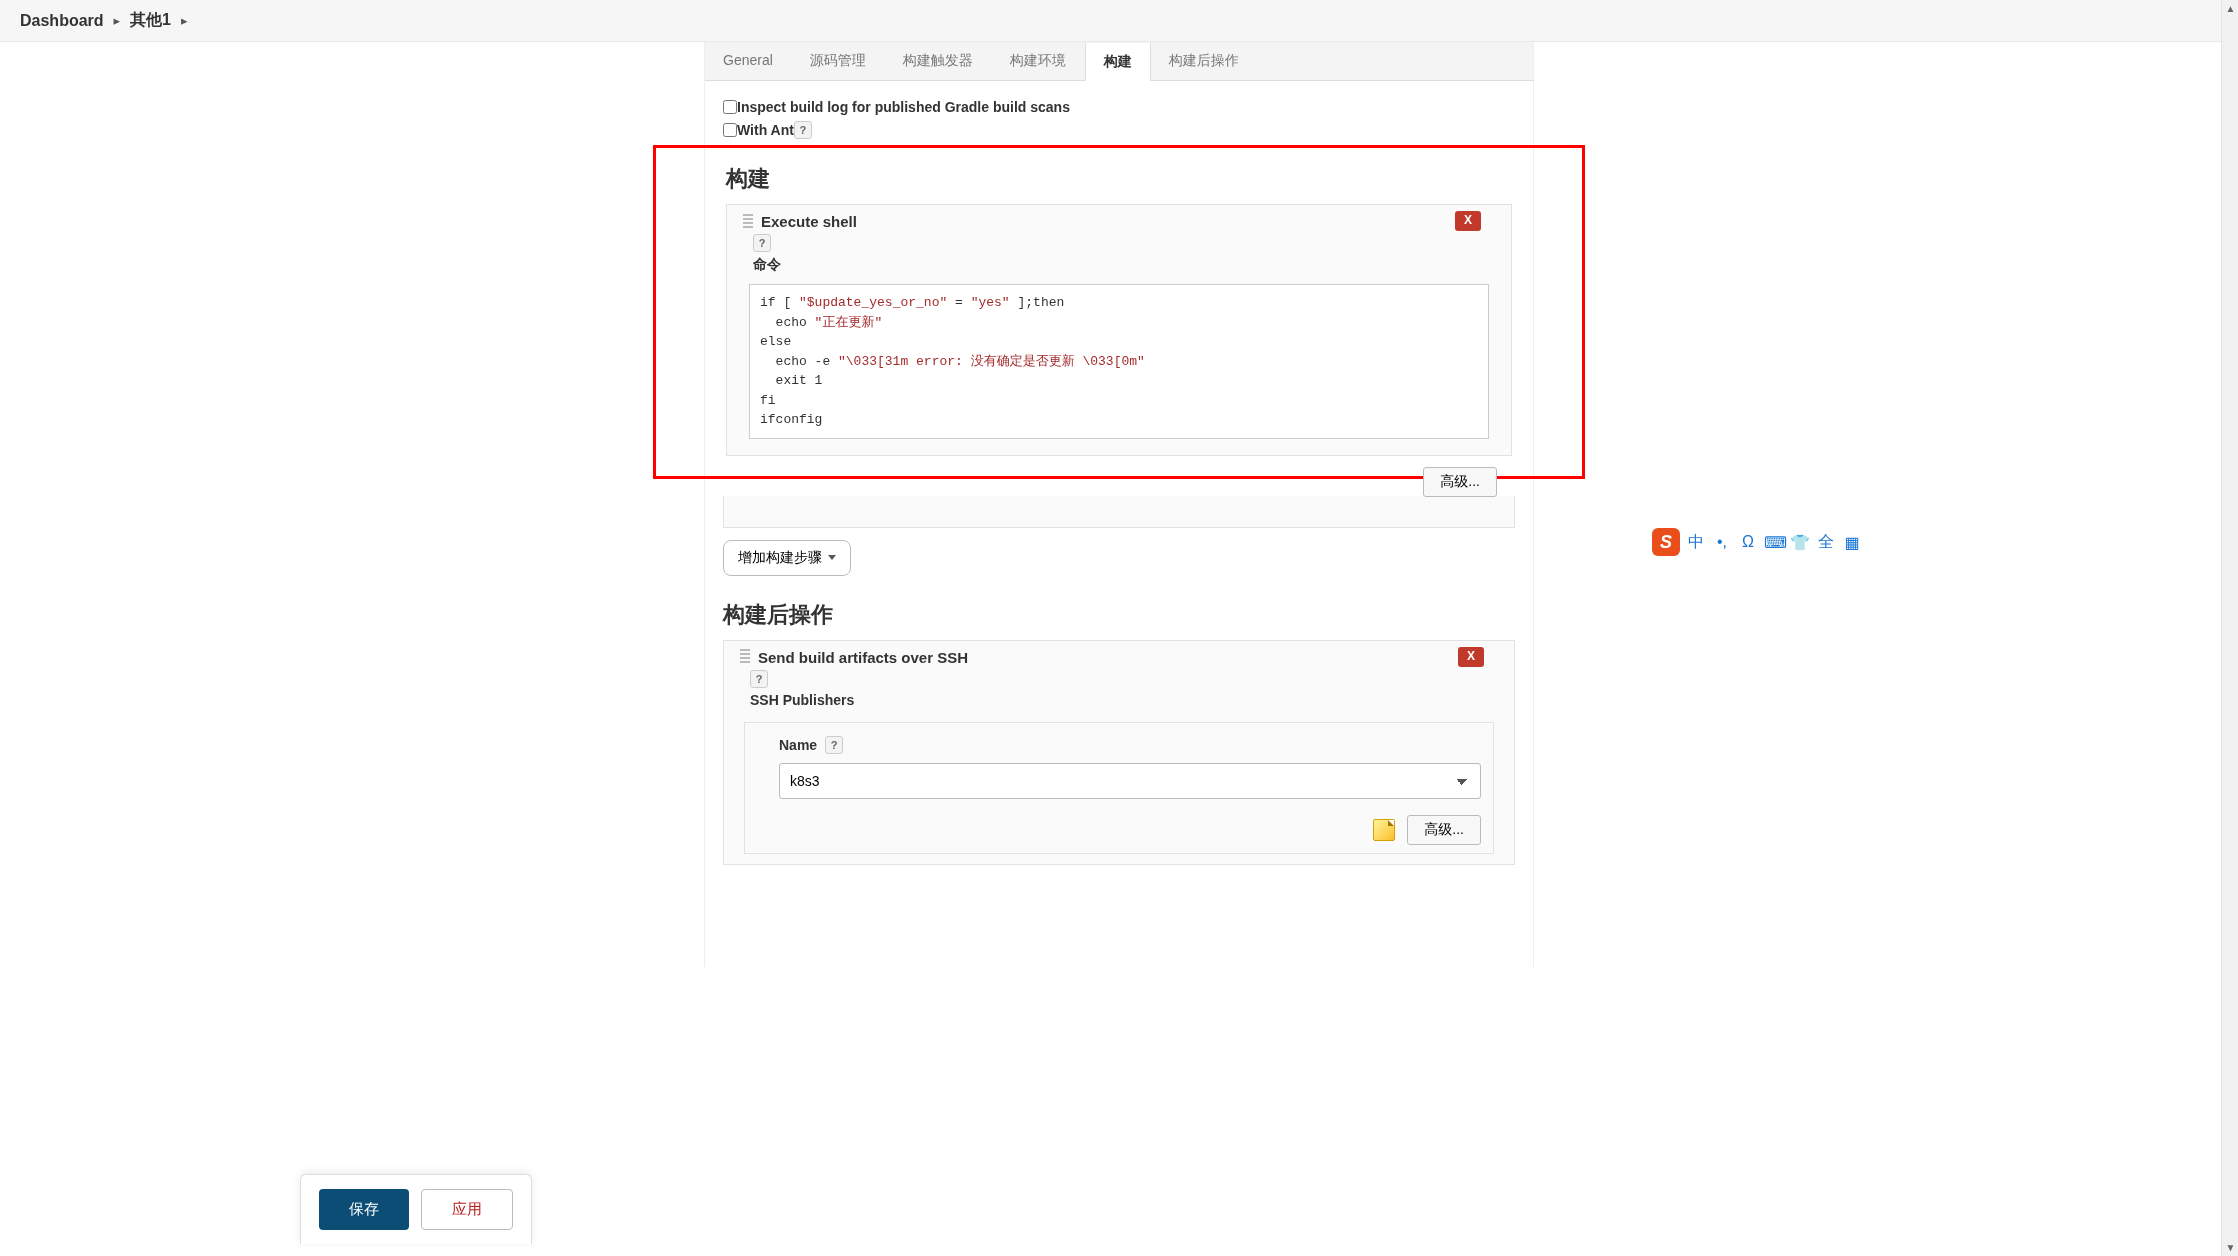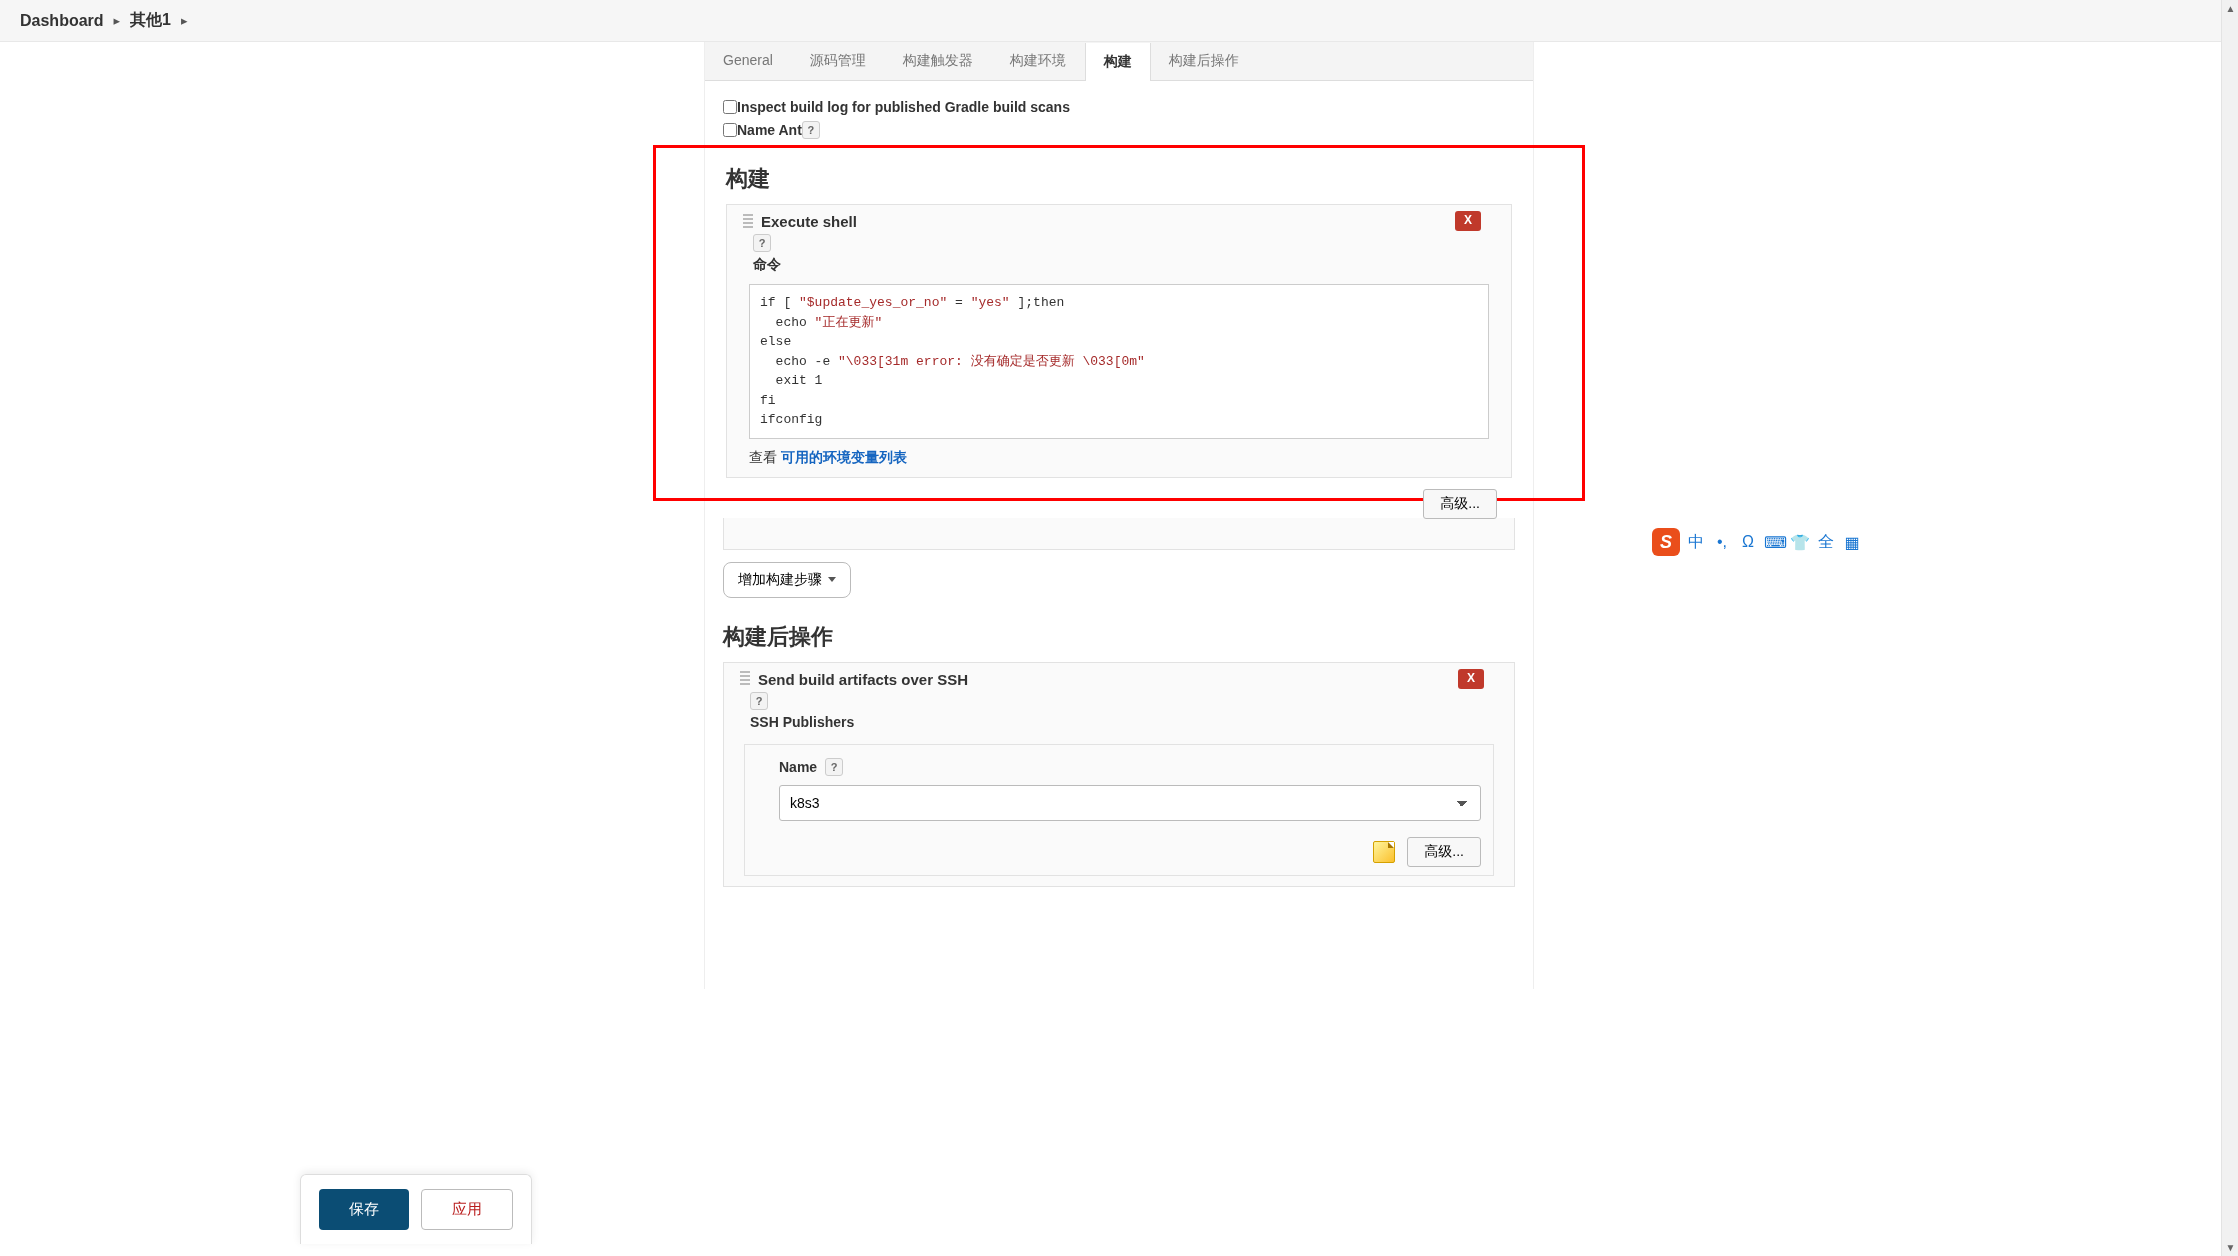--- a/index.html
+++ b/index.html
@@ -197,21 +197,21 @@
       <div class="tab">构建后操作</div>
     </div>
 
     <div class="body">
       <label class="chk-row">
         <input type="checkbox" style="">
         <span>Inspect build log for published Gradle build scans</span>
       </label>
       <label class="chk-row">
         <input type="checkbox" style="">
-        <span>Name Ant</span>
+        <span>With Ant</span>
         <span class="help">?</span>
       </label>
 
       <div class="highlight-box">
         <h2 class="section">构建</h2>
 
         <div class="step">
           <div class="step-del">X</div>
           <div class="step-head">
             <span class="drag"></span>
@@ -221,23 +221,20 @@
             <div><span class="help">?</span></div>
             <div class="label-strong">命令</div>
           </div>
           <div class="code-editor" id="code-editor"><span class="kw">if</span> [ <span class="str">"$update_yes_or_no"</span> = <span class="str">"yes"</span> ];<span class="kw">then</span>
   echo <span class="str">"正在更新"</span>
 <span class="kw">else</span>
   echo -e <span class="str">"\033[31m error: 没有确定是否更新 \033[0m"</span>
   exit 1
 <span class="kw">fi</span>
 ifconfig</div>
-          <div class="see-row">
-            <span>查看 </span><a>可用的环境变量列表</a>
-          </div>
         </div>
       </div>
 
       <div class="btn-adv-wrap" style="margin-top:-18px; margin-right:6px;">
         <button class="btn-adv">高级...</button>
       </div>
 
       <div style="height:32px; border:1px solid #e2e2e2; border-top:none; background:#fafafa; margin-top:-1px;"></div>
 
       <button class="btn-addstep">

